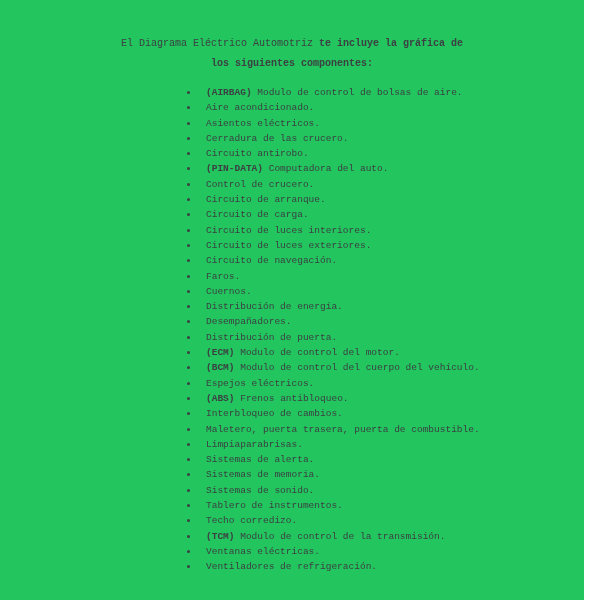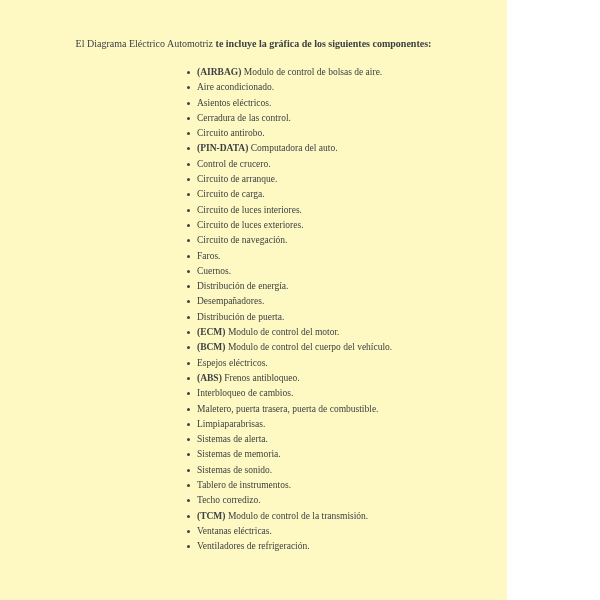--- a/index.html
+++ b/index.html
@@ -1,22 +1,22 @@
 <!DOCTYPE html>
 <html><head>
 <meta charset="utf-8">
 <style>
   html, body { margin: 0; padding: 0; }
   .page {
     position: relative;
-    width: 507px;
+    width: 584px;
     height: 600px;
-    background: #fef9c3;
+    background: #22c55e;
     overflow: hidden;
-    font-family: Liberation Serif, serif;
+    font-family: Liberation Mono, monospace;
     color: #3c4043;
   }
   .title {
     margin: 34px auto 0 auto;
     max-width: 360px;
     text-align: center;
     font-size: 10px;
     line-height: 20px;
     color: #3c4043;
   }
@@ -37,21 +37,21 @@
   }
   .bullet {
     position: absolute;
     left: 0;
     top: 6px;
     width: 3px;
     height: 3px;
     border-radius: 50%;
     background: #3c4043;
   }
-  .code { font-weight: 700; }
+  .code { font-weight: 700; margin-left: 9px; }
 </style>
 </head>
 <body>
 
 <div class="page">
   <div class="title">
     <span>El Diagrama Eléctrico Automotriz</span>
     <span class="bold">te incluye la gráfica de los siguientes componentes:</span>
   </div>
 
@@ -70,21 +70,21 @@
 
     <li>
       <span class="bullet"></span>
       <span class="code"></span>
       <span class="txt">Asientos eléctricos.</span>
     </li>
 
     <li>
       <span class="bullet"></span>
       <span class="code"></span>
-      <span class="txt">Cerradura de las control.</span>
+      <span class="txt">Cerradura de las crucero.</span>
     </li>
 
     <li>
       <span class="bullet"></span>
       <span class="code"></span>
       <span class="txt">Circuito antirobo.</span>
     </li>
 
     <li>
       <span class="bullet"></span>

